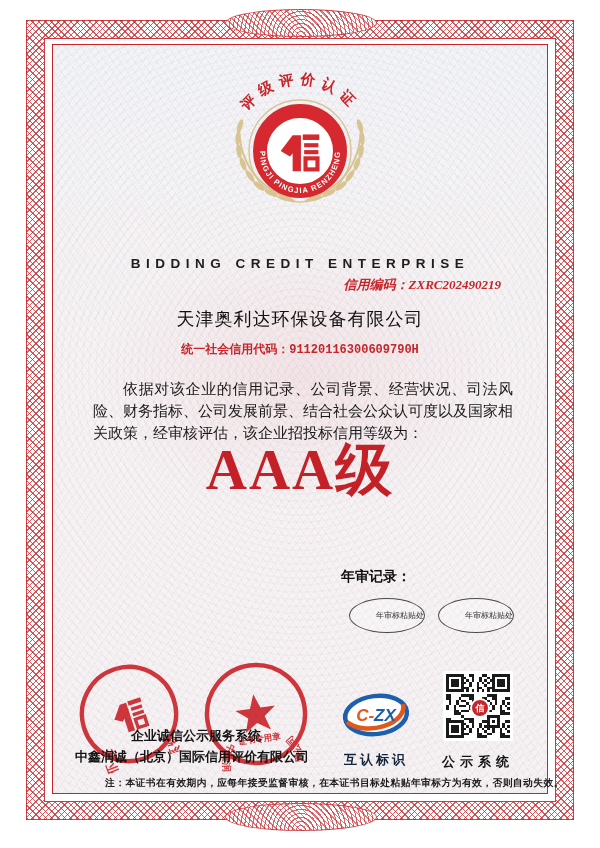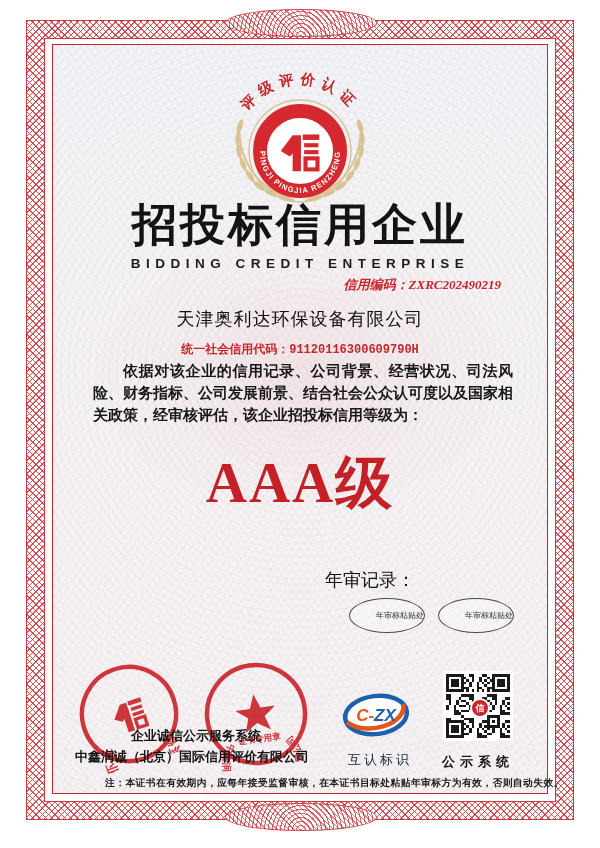--- a/index.html
+++ b/index.html
@@ -37,41 +37,41 @@
     font-family:"Liberation Serif","DejaVu Serif",serif;font-weight:bold;
     font-size:45px;letter-spacing:3px;color:#131313;line-height:1.1;}
   .subtitle{top:211px;left:0;width:100%;text-align:center;font-weight:bold;
     font-size:13.5px;letter-spacing:5.5px;color:#1d1d1d;}
   .credit-code{top:231px;right:46px;color:#c8252b;font-weight:bold;font-style:italic;
     font-size:13px;font-family:"Liberation Serif","DejaVu Serif",serif;}
   .company{top:262px;left:0;width:100%;text-align:center;font-weight:normal;font-size:18px;
     color:#101010;letter-spacing:1px;}
   .uscc{top:296px;left:0;width:100%;text-align:center;font-weight:bold;font-size:12px;
     color:#c8252b;font-family:Liberation Mono, monospace;}
-  .statement{top:315px;left:40px;width:420px;font-weight:bold;font-size:15px;line-height:22px;
+  .statement{top:333px;left:40px;width:420px;font-weight:normal;font-size:15px;line-height:22px;
     color:#181818;text-indent:2em;text-align:justify;}
-  .rating{top:400px;left:0;width:100%;text-align:center;color:#c32127;font-weight:bold;
+  .rating{top:387px;left:0;width:100%;text-align:center;color:#c32127;font-weight:bold;
     font-family:"Liberation Serif","DejaVu Serif",serif;font-size:57px;letter-spacing:2px;}
   
   .details{top:509px;left:33px;font-size:13.5px;color:#101010;font-weight:bold;}
   .details .row{margin-bottom:10px;white-space:nowrap;}
   .details .val{font-family:"Liberation Serif","DejaVu Serif",serif;}
-  .annual-label{top:523px;left:272px;font-size:18px;font-weight:normal;color:#101010;}
+  .annual-label{top:523px;left:288px;font-size:14px;font-weight:bold;color:#101010;}
   .sticker{top:553px;width:74px;height:33px;border:1px solid #4a4a4a;border-radius:50%;
     display:flex;align-items:center;justify-content:flex-end;font-size:8px;color:#333;
     background:rgba(255,255,255,.25);}
   .sticker.s1{left:296px;} .sticker.s2{left:385px;}
   
   .seal{opacity:.92;mix-blend-mode:multiply;}
   .seal1{left:25px;top:618px;transform:rotate(-18deg);}
   .seal2{left:150px;top:616px;transform:rotate(-8deg);}
   .caption1{top:682px;left:73px;width:140px;text-align:center;font-weight:bold;font-size:13px;color:#141414;}
   .caption2{top:703px;left:8px;width:262px;text-align:center;font-weight:bold;font-size:13px;color:#141414;}
   .czx{left:288px;top:646px;}
-  .czx-label{top:706px;left:291px;width:68px;text-align:right;font-weight:normal;font-size:13px;
+  .czx-label{top:706px;left:291px;width:68px;text-align:left;font-weight:bold;font-size:13px;
     letter-spacing:3px;color:#10253c;}
   .qr{left:390px;top:626px;width:70px;height:70px;background:#fff;padding:3px;box-sizing:border-box;}
   .qr .cells{display:grid;grid-template-columns:repeat(25,1fr);grid-template-rows:repeat(25,1fr);
     width:64px;height:64px;}
   .qr .c{background:#fff;} .qr .c.d{background:#1a1a1a;}
   .qr .logo{position:absolute;left:50%;top:50%;width:16px;height:16px;margin:-8px 0 0 -8px;
     background:#c8252b;border:2px solid #fff;border-radius:50%;color:#fff;font-size:9px;line-height:16px;
     text-align:center;font-weight:bold;}
   .qr-label{top:708px;left:388px;width:74px;text-align:center;font-weight:bold;font-size:13px;
     letter-spacing:5px;color:#141414;}
@@ -119,21 +119,20 @@
       <text font-size="14.5" font-weight="bold" fill="#c8252b" letter-spacing="6" font-family="Liberation Serif, DejaVu Serif, serif">
         <textPath href="#arcTop" startOffset="50%" text-anchor="middle">评级评价认证</textPath>
       </text>
       <circle cx="95" cy="80" r="40" fill="#fff" stroke="#d5292f" stroke-width="14"></circle>
       <text font-size="7.6" font-weight="bold" fill="#ffffff" letter-spacing="1.2" font-family="Liberation Sans, DejaVu Sans, sans-serif">
         <textPath href="#arcRing" startOffset="50%" text-anchor="middle">PINGJI PINGJIA RENZHENG</textPath>
       </text>
       <use href="#xinlogo" x="72" y="57" width="46" height="46"></use>
     </svg>
 
-    <div class="abs title">招投标信用企业</div>
     <div class="abs subtitle">BIDDING CREDIT ENTERPRISE</div>
     <div class="abs credit-code">信用编码：ZXRC202490219</div>
 
     <div class="abs company">天津奥利达环保设备有限公司</div>
     <div class="abs uscc">统一社会信用代码：91120116300609790H</div>
 
     <div class="abs statement">依据对该企业的信用记录、公司背景、经营状况、司法风险、财务指标、公司发展前景、结合社会公众认可度以及国家相关政策，经审核评估，该企业招投标信用等级为：</div>
 
     <div class="abs rating">AAA级</div>
 

